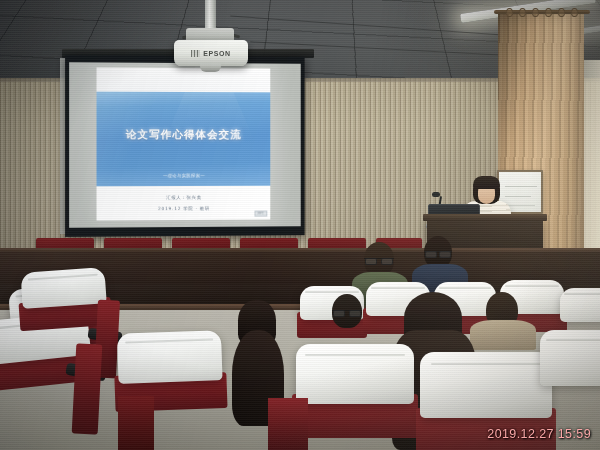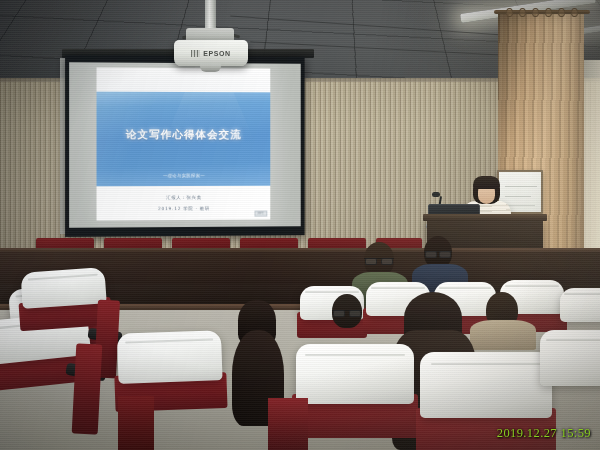--- a/index.html
+++ b/index.html
@@ -337,23 +337,23 @@
     position:absolute; inset:0; pointer-events:none;
     background:linear-gradient(104deg, rgba(40,50,60,.10) 0%, rgba(0,0,0,0) 45%, rgba(255,236,200,.13) 100%);
   }
   .noise { position:absolute; inset:0; pointer-events:none; opacity:.055;
     background-image:repeating-linear-gradient(0deg, rgba(255,255,255,.6) 0 1px, rgba(0,0,0,.6) 1px 2px);
   }
 
   
   .timestamp {
     position:absolute; right:9px; bottom:9px;
-    font-family:Liberation Serif, serif;
+    font-family:Liberation Sans, sans-serif;
     font-size:12.5px; letter-spacing:.4px;
-    color:#84cc16;
+    color:#fca5a5;
     text-shadow:0 0 3px rgba(0,0,0,.95), 1px 1px 2px rgba(0,0,0,.9);
     white-space:nowrap;
   }
 </style>
 </head>
 <body>
 
 <div id="photo">
 
   <div class="ceiling">

